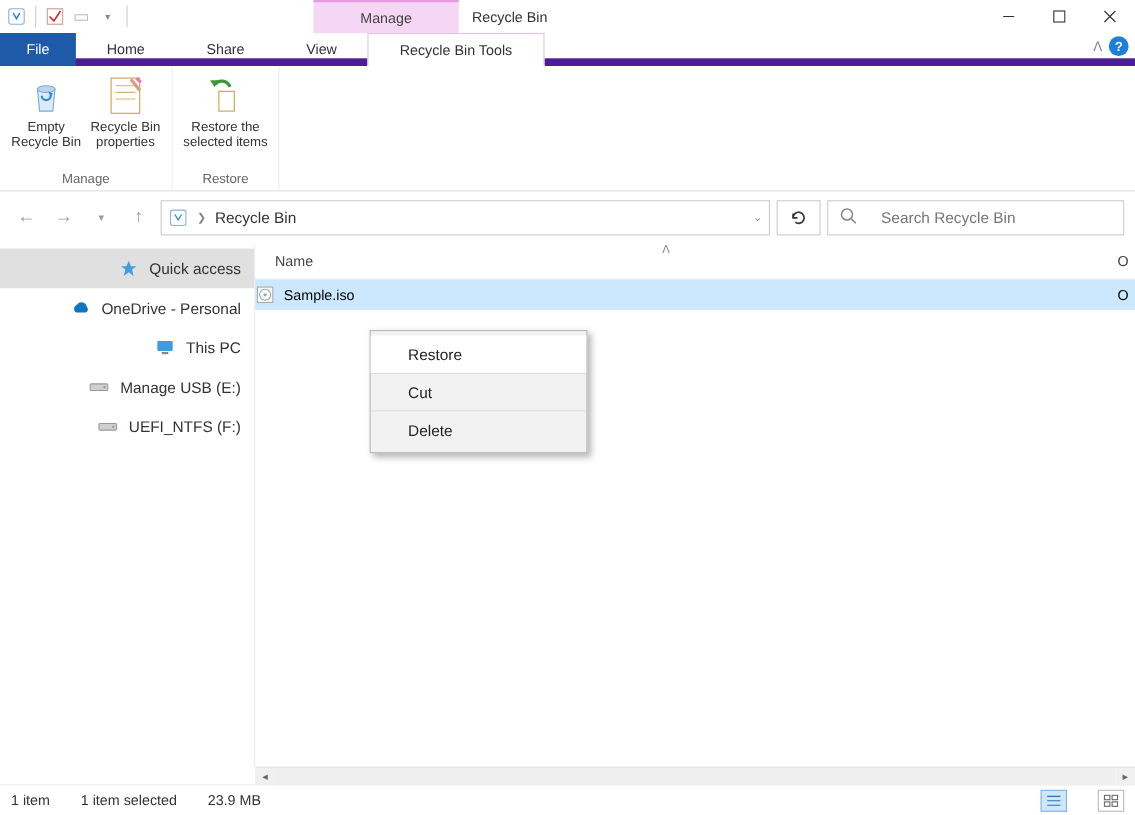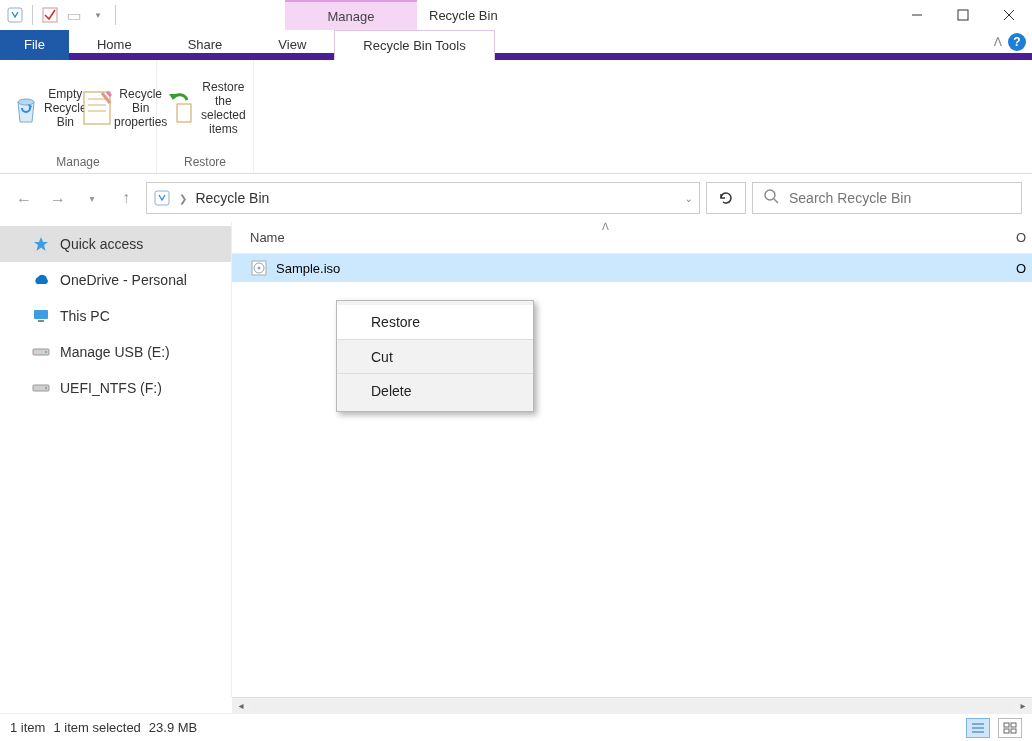--- a/index.html
+++ b/index.html
@@ -21,66 +21,66 @@
 .tab.file { background: #1e5aa8; color: #fff; padding: 0 24px; }
 .tab.active { background: #fff; border: 1px solid #e0c6e0; border-bottom: 1px solid #fff; margin-bottom: -1px; position: relative; }
 .tabrow .right { margin-left: auto; display: flex; align-items: center; padding-right: 6px; gap: 6px; }
 .help-badge { width: 18px; height: 18px; border-radius: 50%; background: #1e7fd6; color: #fff; display: flex; align-items: center; justify-content: center; font-size: 12px; font-weight: bold; }
 
 
 .ribbon { display: flex; height: 114px; background: #fff; border-bottom: 1px solid #ddd; }
 .ribbon-group { display: flex; flex-direction: column; border-right: 1px solid #eee; padding: 4px 6px 0 6px; }
 .ribbon-group-body { display: flex; flex: 1; }
 .ribbon-group-label { text-align: center; font-size: 12px; color: #666; height: 22px; line-height: 22px; }
-.ribbon-btn { display: flex; flex-direction: row; align-items: center; justify-content: flex-start; width: 72px; padding: 2px 2px; font-size: 12px; color: #333; text-align: center; }
+.ribbon-btn { display: flex; flex-direction: column; align-items: center; justify-content: flex-start; width: 72px; padding: 2px 2px; font-size: 12px; color: #333; text-align: center; }
 .ribbon-btn .icon-slot { height: 42px; display: flex; align-items: center; justify-content: center; }
 .ribbon-btn .lbl { line-height: 14px; }
 
 
 .navrow { display: flex; align-items: center; gap: 6px; padding: 8px 10px; height: 48px; }
 .nav-arrow { width: 28px; height: 28px; display: flex; align-items: center; justify-content: center; color: #999; }
 .address { flex: 1; display: flex; align-items: center; height: 32px; border: 1px solid #ccc; background: #fff; padding: 0 6px; gap: 8px; }
 .address .loc-icon { width: 18px; height: 18px; display: flex; align-items: center; justify-content: center; }
 .address .crumb { font-size: 14px; color: #333; }
 .address .chev { color: #888; font-size: 10px; }
 .address .spacer { flex: 1; }
 .refresh-box { width: 40px; height: 32px; border: 1px solid #ccc; display: flex; align-items: center; justify-content: center; color: #333; }
-.searchbox { width: 270px; height: 32px; border: 1px solid #ccc; display: flex; align-items: center; padding: 0 10px; gap: 10px; color: #888; }
+.searchbox { width: 270px; height: 32px; border: 1px solid #ccc; display: flex; align-items: center; padding: 0 10px; gap: 22px; color: #888; }
 .searchbox input { border: none; outline: none; flex: 1; font-size: 14px; background: transparent; }
 
 
 .body { display: flex; height: calc(741px - 30px - 30px - 114px - 48px - 16px - 28px); }
 .sidebar { width: 232px; border-right: 1px solid #eee; padding-top: 4px; }
-.side-item { display: flex; align-items: center; gap: 10px; height: 36px; padding: 0 12px 0 32px; font-size: 14px; color: #333; }
+.side-item { display: flex; align-items: center; gap: 10px; height: 36px; padding: 0 12px 0 32px; font-size: 14px; color: #333; justify-content: flex-end; }
 .side-item.selected { background: #e0e0e0; }
 .side-item .sicon { width: 18px; height: 18px; display: flex; align-items: center; justify-content: center; }
 
 .content { flex: 1; display: flex; flex-direction: column; position: relative; }
 .col-headers { display: flex; height: 32px; align-items: center; border-bottom: 1px solid #eee; padding-left: 18px; font-size: 13px; color: #444; position: relative; }
 .col-headers .name-col { width: 360px; }
 .col-headers .sort-ind { position: absolute; left: 370px; top: -1px; font-size: 10px; color: #888; }
 .col-headers .right-col { margin-left: auto; padding-right: 6px; }
-.file-row { display: flex; align-items: center; height: 28px; background: #cce8ff; padding-left: 18px; font-size: 13px; }
+.file-row { display: flex; align-items: center; height: 28px; background: #cce8ff; font-size: 13px; }
 .file-row .ficon { width: 18px; height: 18px; margin-right: 8px; display: flex; align-items: center; justify-content: center; }
 .file-row .right-cell { margin-left: auto; padding-right: 6px; }
 
 
 .ctxmenu { position: absolute; left: 336px; top: 300px; width: 198px; background: #f2f2f2; border: 1px solid #b9b9b9; box-shadow: 3px 3px 6px rgba(0,0,0,.3); padding: 4px 0; }
 .ctxitem { height: 34px; line-height: 34px; padding: 0 14px 0 34px; font-size: 14px; color: #222; border-top: 1px solid #ddd; }
 .ctxitem:first-child { border-top: none; }
 .ctxitem.highlight { background: #fff; }
 .ctxitem.bold { font-weight: bold; }
 
 
 .hscroll { height: 16px; border-top: 1px solid #ddd; display: flex; align-items: center; margin-left: 232px; }
 .hscroll .sbtn { width: 18px; height: 16px; display: flex; align-items: center; justify-content: center; font-size: 10px; color: #666; background: #f0f0f0; }
 .hscroll .track { flex: 1; height: 16px; background: #efefef; }
 
 
-.statusbar { height: 28px; display: flex; align-items: center; padding: 0 10px; font-size: 13px; color: #333; gap: 8px; border-top: 1px solid #eee; }
+.statusbar { height: 28px; display: flex; align-items: center; padding: 0 10px; font-size: 13px; color: #333; gap: 28px; border-top: 1px solid #eee; }
 .statusbar .spacer { flex: 1; }
 .view-toggle { width: 24px; height: 20px; border: 1px solid #bbb; display: flex; align-items: center; justify-content: center; }
 .view-toggle.active { background: #cfe6fb; border-color: #7eb6e8; }
 </style>
 </head>
 <body>
 
 <div class="titlebar">
   <div class="qat">
     <span class="qat-icon">

